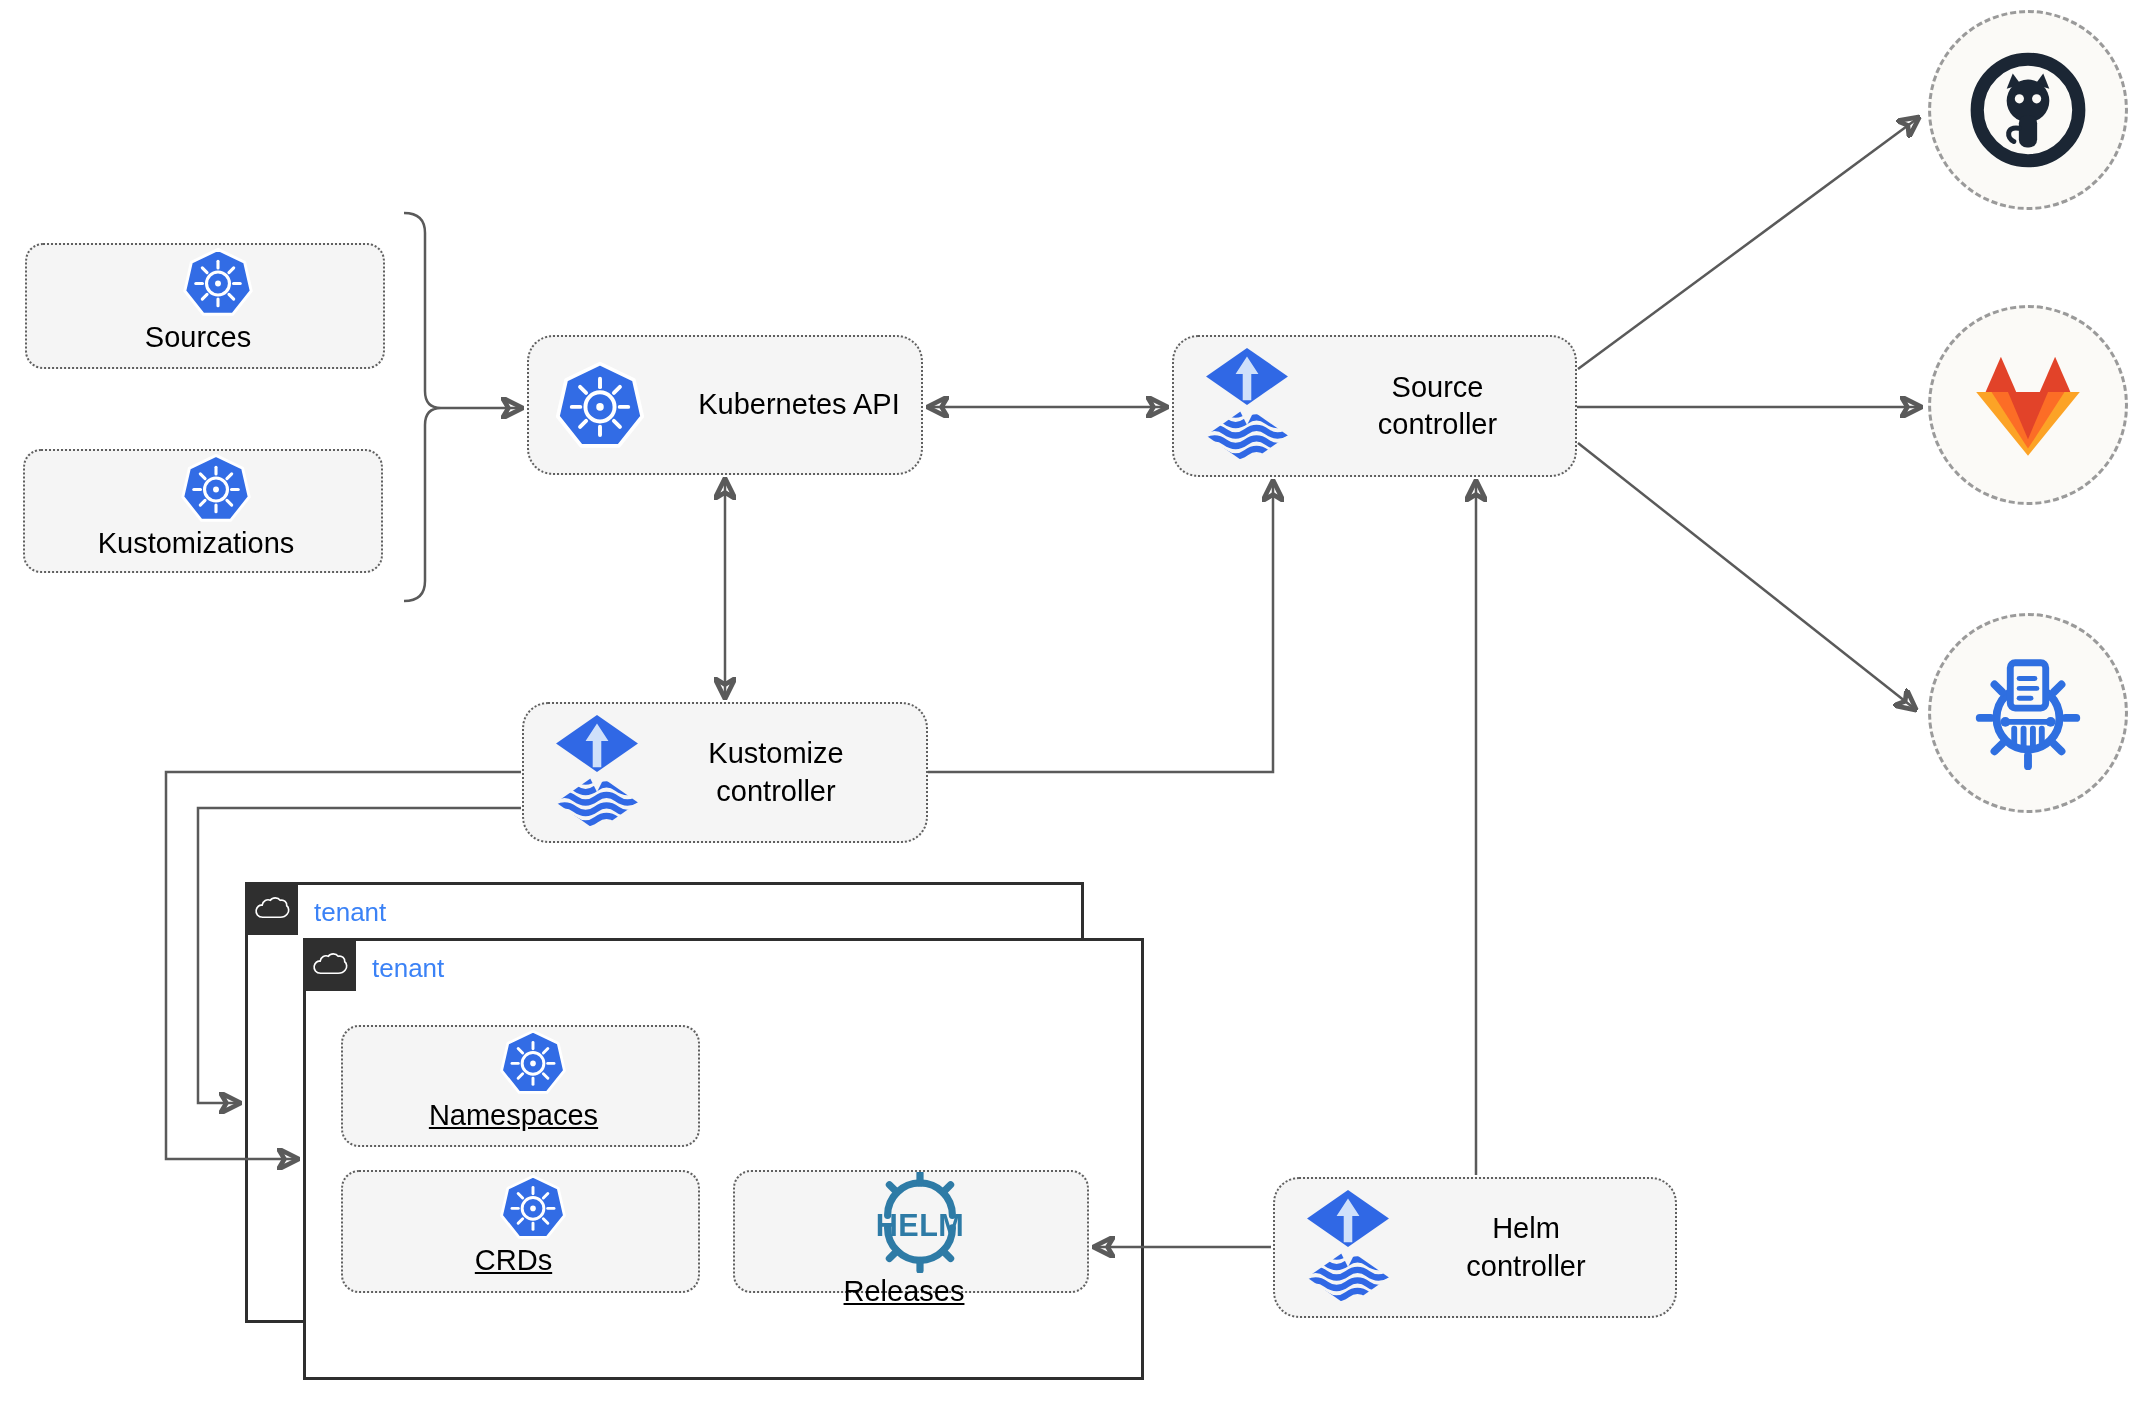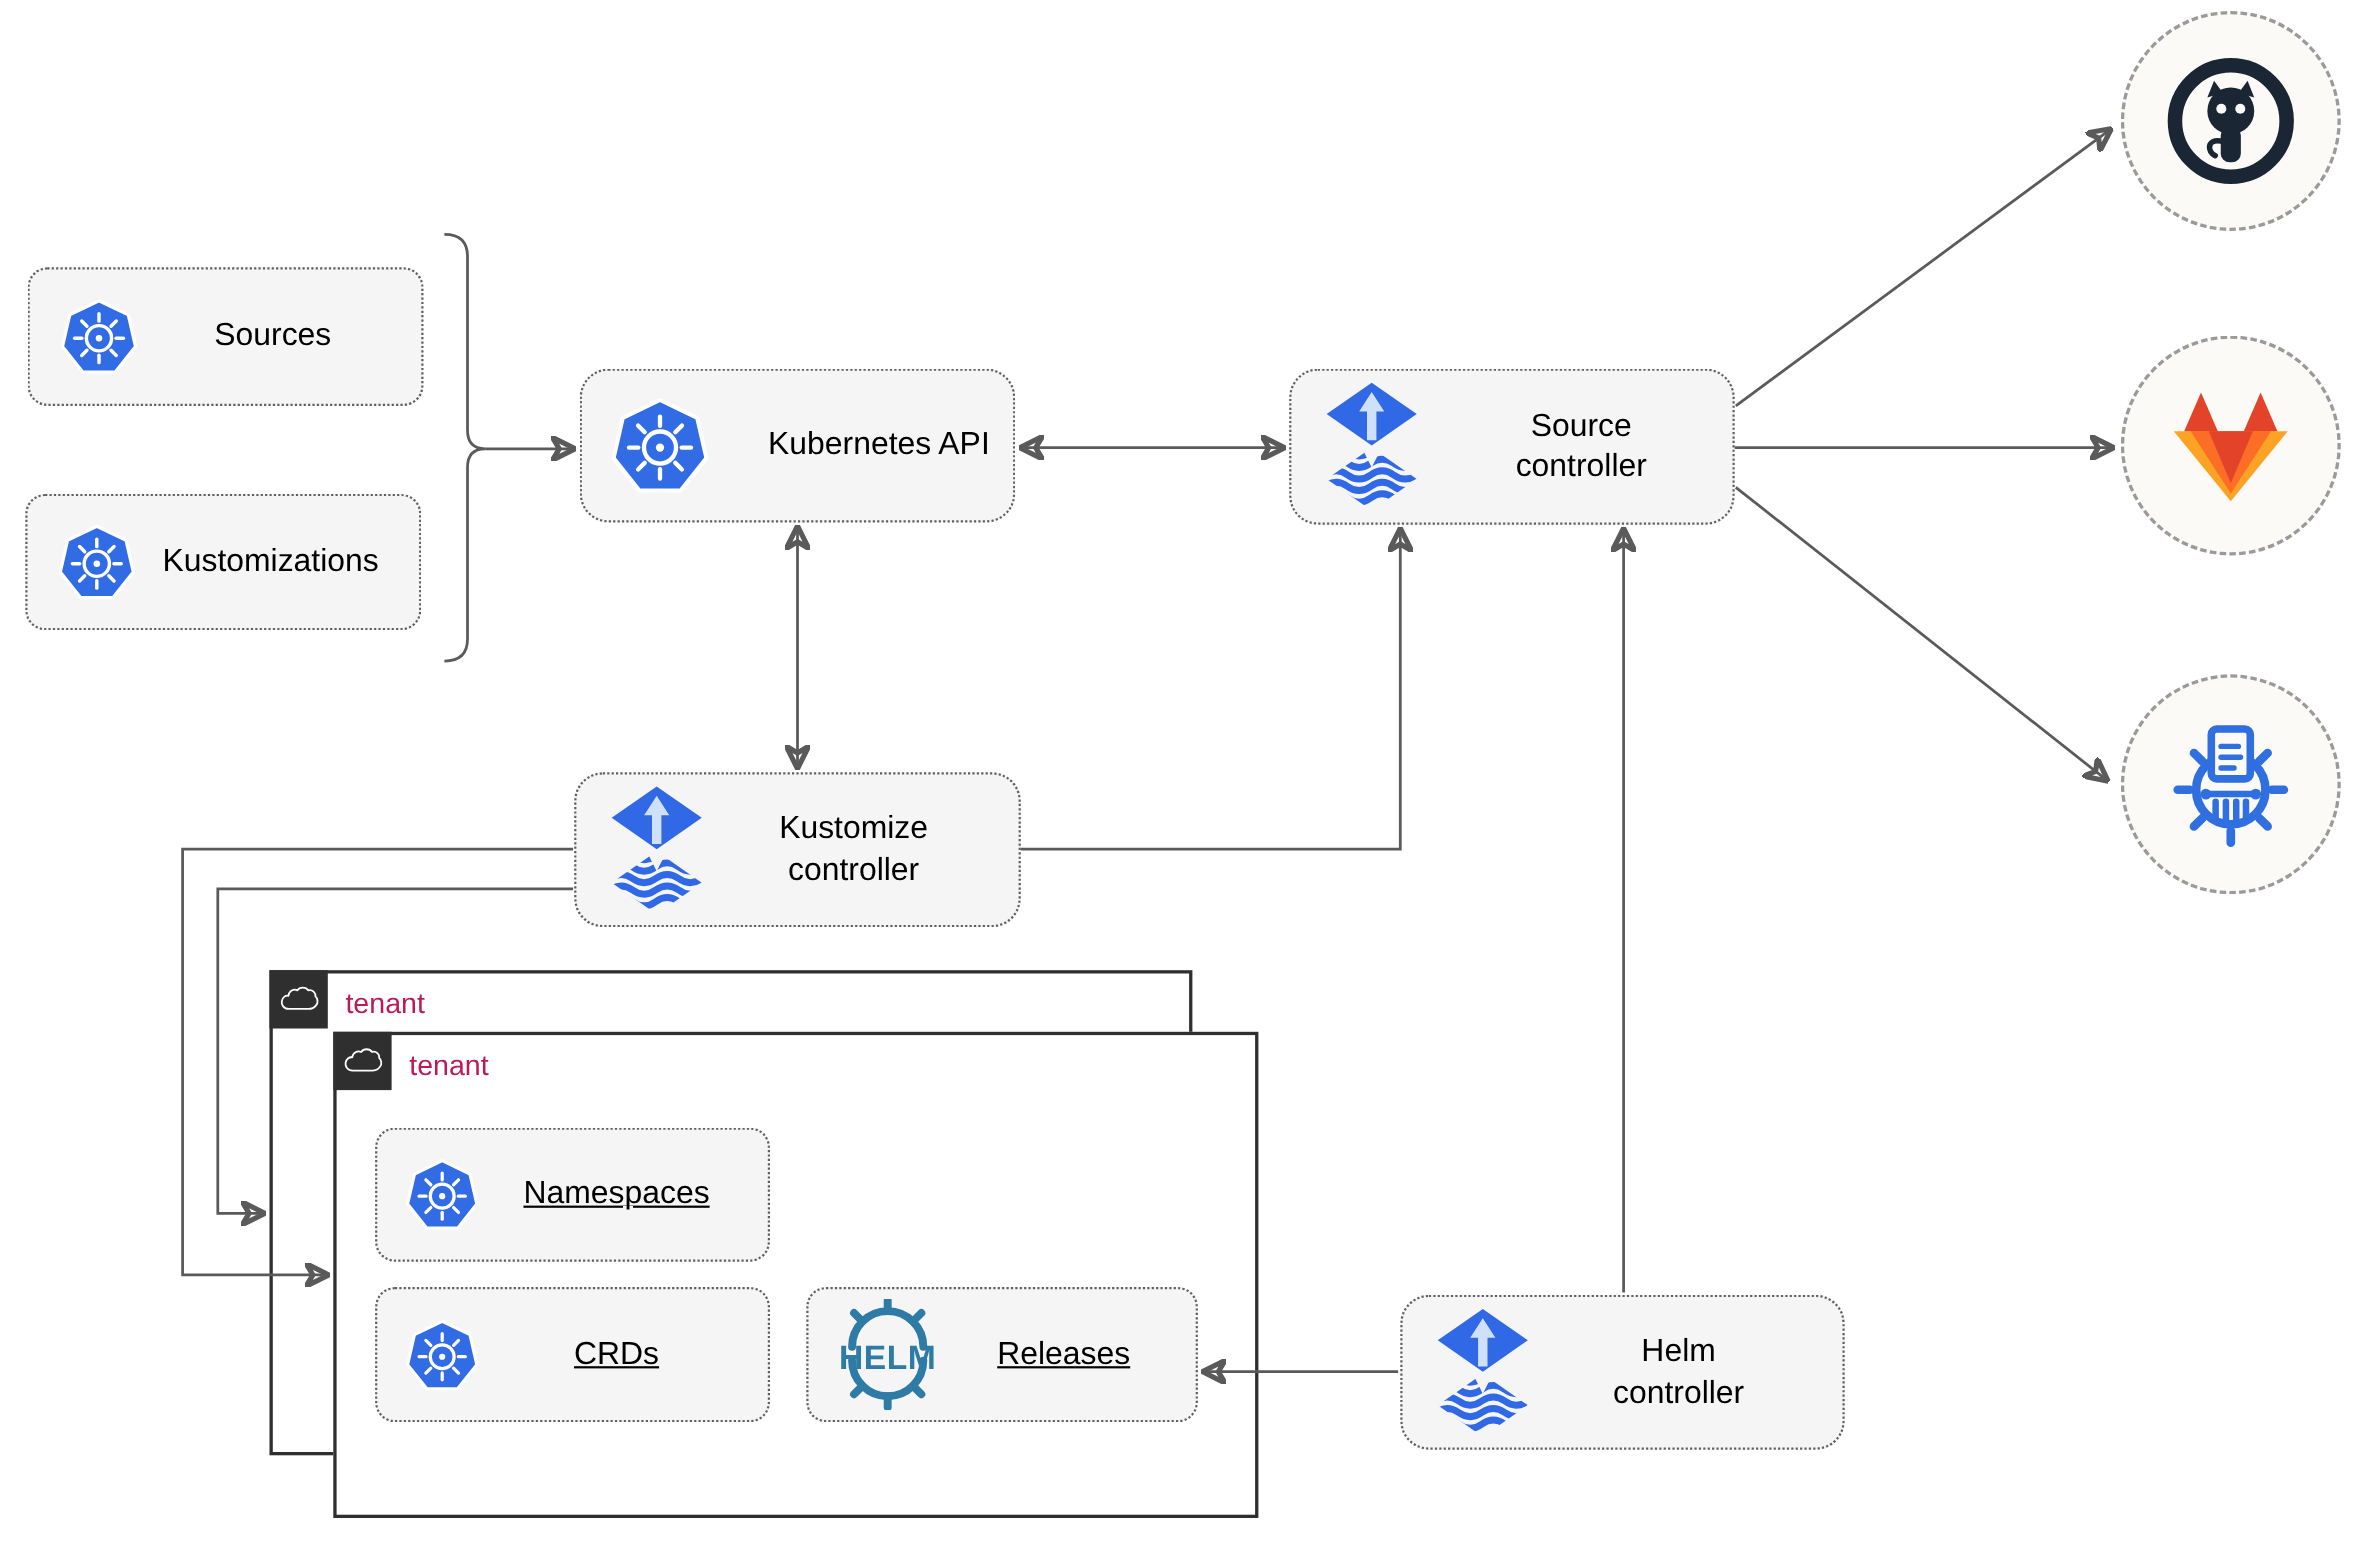--- a/index.html
+++ b/index.html
@@ -3,33 +3,33 @@
 <meta charset="utf-8">
 <style>
   html,body{margin:0;padding:0;background:#ffffff;}
   .canvas{position:relative;width:2144px;height:1407px;background:#fff;
           font-family:"Liberation Sans",sans-serif;overflow:hidden;}
 
   
   .node{position:absolute;background:var(--node-fill,#f5f5f5);
         border:2px dotted var(--node-border,#5f5f5f);
         display:flex;align-items:center;box-sizing:border-box;z-index:5;}
-  .node.small{border-radius:18px;}
+  .node.small{border-radius:18px;flex-direction:column;}
   .node.big{border-radius:26px;}
   .node-icon{flex:0 0 auto;display:flex;align-items:center;justify-content:center;}
   .node-label{flex:1 1 auto;text-align:center;font-size:29px;color:#000;
               line-height:1.28;white-space:pre-line;padding-right:14px;}
 
   
   .tenant{position:absolute;background:#fff;border:3px solid var(--tenant-dark,#2f2f2f);
           box-sizing:border-box;}
   .tenant-tab{position:absolute;top:-3px;left:-3px;width:53px;height:53px;
               background:var(--tenant-dark,#2f2f2f);display:flex;align-items:center;
               justify-content:center;}
-  .tenant-label{position:absolute;font-size:26px;color:#be185d;z-index:4;}
+  .tenant-label{position:absolute;font-size:26px;color:#3b82f6;z-index:4;}
 
   
   .endpoint{position:absolute;width:200px;height:200px;border-radius:50%;
             border:3px dashed var(--circle-border,#9a9a9a);
             background:var(--circle-fill,#fbfaf7);display:flex;align-items:center;
             justify-content:center;box-sizing:border-box;z-index:5;}
 
   .edges{position:absolute;left:0;top:0;width:2144px;height:1407px;z-index:10;
          pointer-events:none;}
   .edges path{stroke:var(--arrow-gray,#5a5a5a);stroke-width:2.5;fill:none;}

